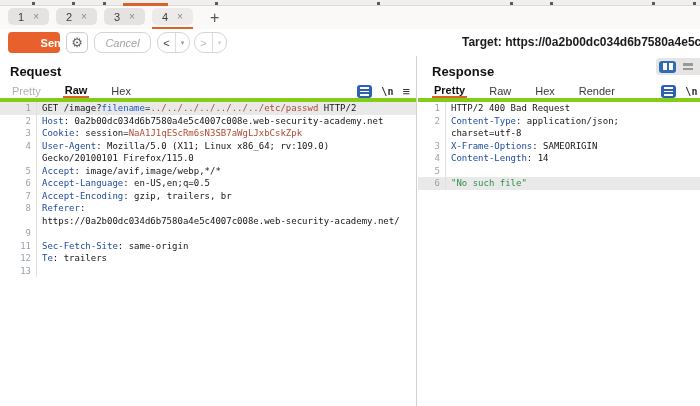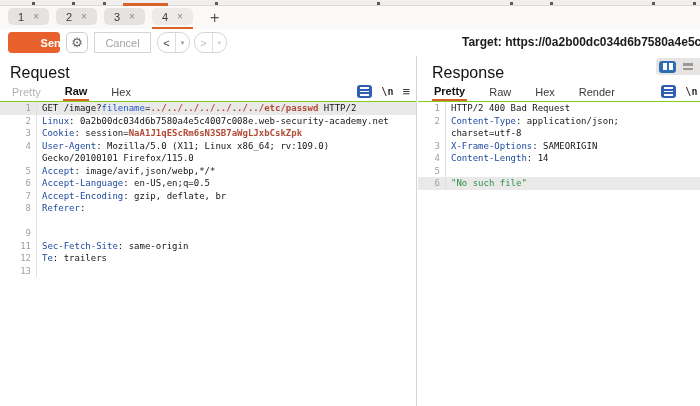--- a/index.html
+++ b/index.html
@@ -25,45 +25,45 @@
 
   
   .toolbar { position:absolute; left:0; top:29px; width:700px; height:27px; background:#fff; }
   .send-btn { position:absolute; left:8px; top:3px; width:52px; height:21px;
     background:#e8612c; color:#fff; font-weight:bold; font-size:11px;
     border:none; border-radius:4px; display:flex; align-items:center; justify-content:center;padding-left:40px; }
   .gear-btn { position:absolute; left:66px; top:3px; width:22px; height:21px;
     border:1px solid #cfcdcb; border-radius:5px; background:#fff;
     color:#666; font-size:13px; display:flex; align-items:center; justify-content:center; }
   .cancel-btn { position:absolute; left:94px; top:3px; width:57px; height:21px;
-    border:1px solid #d7d5d3; border-radius:0; background:#fff;
-    color:#a3a3a3; font-size:11px; display:flex; align-items:center; justify-content:center; }
+    border:1px solid #d7d5d3; border-radius:8px; background:#fff;
+    color:#a3a3a3; font-size:11px; display:flex; align-items:center; justify-content:center;font-style:italic; }
   .split-btn { position:absolute; top:3px; height:21px; border:1px solid #d7d5d3;
     border-radius:10px; background:#fff; display:flex; align-items:stretch; overflow:hidden; }
   .split-btn .main { width:18px; display:flex; align-items:center; justify-content:center;
     font-size:11px; border-right:1px solid #e0dedc; }
   .split-btn .caret { width:13px; display:flex; align-items:center; justify-content:center;
     font-size:7px; color:#9a9a9a; }
   .back-btn { left:157px; width:33px; }
   .back-btn .main { color:#444; }
   .fwd-btn { left:194px; width:33px; }
   .fwd-btn .main { color:#bdbdbd; }
   .fwd-btn .caret { color:#cfcfcf; }
   .target-line { position:absolute; left:462px; top:6px; white-space:nowrap;
     font-size:12px; font-weight:bold; color:#1c1c1c; }
 
   
   .panels { position:absolute; left:0; top:56px; width:700px; height:350px; background:#fff; }
   .panel { position:absolute; top:0; height:350px; background:#fff; }
   .panel-request  { left:0; width:417px; border-right:1px solid #d4d2d0; }
   .panel-response { left:418px; width:306px; }
-  .panel-title { position:absolute; left:10px; top:8px; font-size:16px; font-weight:normal; color:#111; }
+  .panel-title { position:absolute; left:10px; top:8px; font-size:13px; font-weight:bold; color:#111; }
   .panel-response .panel-title { left:14px; }
   .msg-tabs { position:absolute; left:0; top:27px; width:100%; height:19px;
-    border-bottom:1px solid #84cc16; display:flex; padding-left:10px; }
+    border-bottom:4px solid #84cc16; display:flex; padding-left:10px; }
   .panel-response .msg-tabs { padding-left:14px; }
   .msg-tab { height:100%; display:flex; align-items:center; font-size:11px;
     color:#3a3a3a; margin-right:20px; padding:0 2px; }
   .msg-tab.disabled { color:#b3b1af; }
   .msg-tab.active { border-bottom:2px solid #d9622b; font-weight:bold; color:#111; }
 
   .editor-icons { position:absolute; top:29px; display:flex; align-items:center; gap:9px; }
   .panel-request .editor-icons { right:6px; }
   .panel-response .editor-icons { right:10px; }
   .fmt-icon { width:15px; height:13px; background:#2e5fb0; border-radius:3px;
@@ -88,21 +88,21 @@
     font-family:"DejaVu Sans Mono", monospace; font-size:9px; overflow:hidden; }
   .code-row { display:flex; height:12.5px; line-height:12.5px; white-space:pre; }
   .code-row.hl { background:#e9e9e9; }
   .gutter { flex:0 0 auto; text-align:right; color:#9aa2ab; border-right:1px solid #e2e0de; }
   .panel-request  .gutter { width:37px; padding-right:5px; }
   .panel-response .gutter { width:28px; padding-right:5px; }
   .code { padding-left:5px; }
   .c-p { color:#151515; }
   .c-h { color:#1f4ba0; }
   .c-b { color:#2055c8; }
-  .c-v { color:#b04a35;font-weight:bold; }
+  .c-v { color:#b04a35; }
   .c-s { color:#2e9147; }
 </style>
 </head>
 <body>
 
 <div class="top-strip">
   <span class="mark" style="left:32px"></span>
     <span class="mark" style="left:72px"></span>
   <span class="mark" style="left:103px"></span>
     <span class="mark" style="left:215px"></span>
@@ -173,29 +173,29 @@
       <span class="fmt-icon">
           <i></i>
           <i></i>
           <i></i>
         </span>
       <span class="nl-icon">\n</span>
       <span class="menu-icon">≡</span>
     </div>
     <div class="editor" id="request-code">
         <div class="code-row hl"><span class="gutter">1</span><span class="code"><span class="c-p">GET /image?</span><span class="c-b">filename</span><span class="c-p">=</span><span class="c-v">../../../../../../../etc/passwd</span><span class="c-p"> HTTP/2</span></span></div>
-        <div class="code-row"><span class="gutter">2</span><span class="code"><span class="c-h">Linux</span><span class="c-p">: 0a2b00dc034d6b7580a4e5c4007c008e.web-security-academy.net</span></span></div>
+        <div class="code-row"><span class="gutter">2</span><span class="code"><span class="c-h">Host</span><span class="c-p">: 0a2b00dc034d6b7580a4e5c4007c008e.web-security-academy.net</span></span></div>
         <div class="code-row"><span class="gutter">3</span><span class="code"><span class="c-h">Cookie</span><span class="c-p">: session=</span><span class="c-v">NaA1J1qEScRm6sN3SB7aWgLJxbCskZpk</span></span></div>
         <div class="code-row"><span class="gutter">4</span><span class="code"><span class="c-h">User-Agent</span><span class="c-p">: Mozilla/5.0 (X11; Linux x86_64; rv:109.0)</span></span></div>
         <div class="code-row"><span class="gutter"></span><span class="code"><span class="c-p">Gecko/20100101 Firefox/115.0</span></span></div>
-        <div class="code-row"><span class="gutter">5</span><span class="code"><span class="c-h">Accept</span><span class="c-p">: image/avif,json/webp,*/*</span></span></div>
+        <div class="code-row"><span class="gutter">5</span><span class="code"><span class="c-h">Accept</span><span class="c-p">: image/avif,image/webp,*/*</span></span></div>
         <div class="code-row"><span class="gutter">6</span><span class="code"><span class="c-h">Accept-Language</span><span class="c-p">: en-US,en;q=0.5</span></span></div>
-        <div class="code-row"><span class="gutter">7</span><span class="code"><span class="c-h">Accept-Encoding</span><span class="c-p">: gzip, deflate, br</span></span></div>
+        <div class="code-row"><span class="gutter">7</span><span class="code"><span class="c-h">Accept-Encoding</span><span class="c-p">: gzip, trailers, br</span></span></div>
         <div class="code-row"><span class="gutter">8</span><span class="code"><span class="c-h">Referer</span><span class="c-p">:</span></span></div>
-        <div class="code-row"><span class="gutter"></span></div>
+        <div class="code-row"><span class="gutter"></span><span class="code"><span class="c-p">https://0a2b00dc034d6b7580a4e5c4007c008e.web-security-academy.net/</span></span></div>
         <div class="code-row"><span class="gutter">9</span></div>
         <div class="code-row"><span class="gutter">11</span><span class="code"><span class="c-h">Sec-Fetch-Site</span><span class="c-p">: same-origin</span></span></div>
         <div class="code-row"><span class="gutter">12</span><span class="code"><span class="c-h">Te</span><span class="c-p">: trailers</span></span></div>
         <div class="code-row"><span class="gutter">13</span><span class="code"></span></div>
       </div>
   </div>
 
   <div class="panel panel-response">
     <div class="layout-switch">
       <span class="ls-btn active">

